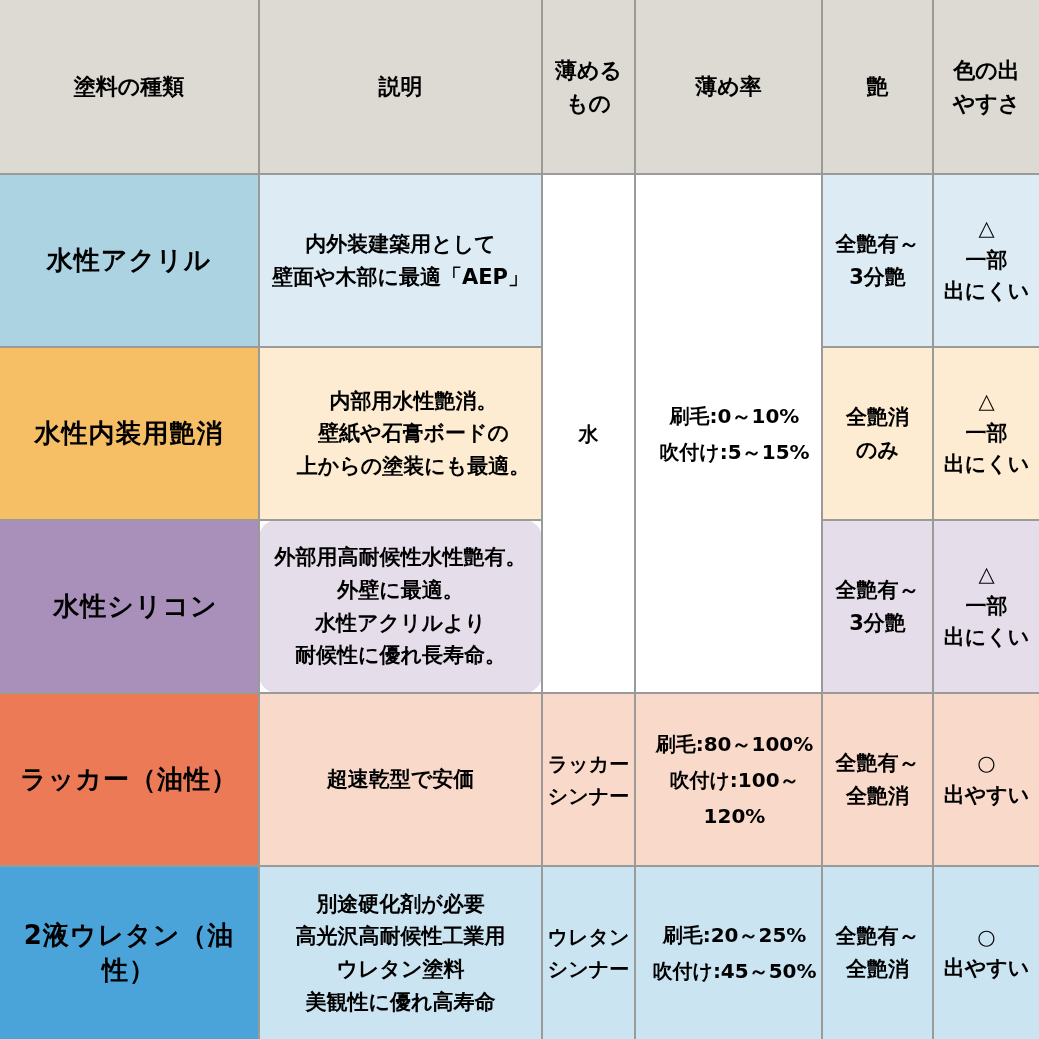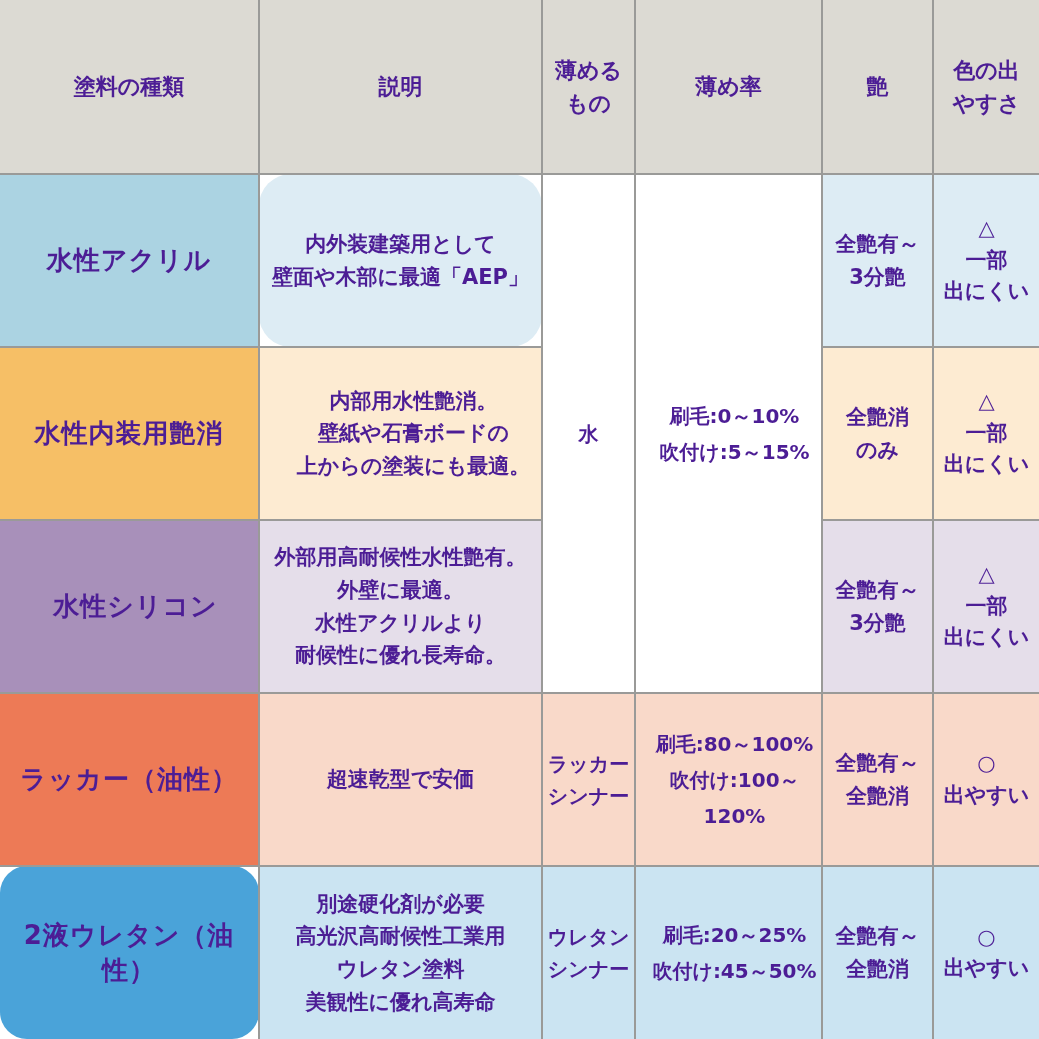--- a/index.html
+++ b/index.html
@@ -10,21 +10,21 @@
     background: #ffffff;
   }
   table.paint-table {
     border-collapse: collapse;
     table-layout: fixed;
     width: 1039px;
     height: 1039px;
     border: 2px hidden;
     font-family: "DejaVu Sans", "Liberation Sans", sans-serif;
     font-weight: bold;
-    color: #4c1d95;
+    color: #000000;
   }
   .paint-table th,
   .paint-table td {
     border: 2px solid #9a9a98;
     text-align: center;
     vertical-align: middle;
     white-space: pre-line;
     padding: 0 3px;
     overflow: hidden;
   }
@@ -62,21 +62,21 @@
 もの</th>
       <th style="background-color: rgb(220, 218, 211);">薄め率</th>
       <th style="background-color: rgb(220, 218, 211);">艶</th>
       <th style="background-color: rgb(220, 218, 211); text-align: center;">色の出
 やすさ</th>
     </tr>
   </thead>
   <tbody>
     <tr>
       <td class="name-cell" style="background-color: rgb(171, 211, 226);">水性アクリル</td>
-      <td class="desc-cell" style="background-color: rgb(221, 236, 244); border-radius: 32px;">内外装建築用として
+      <td class="desc-cell" style="background-color: rgb(221, 236, 244);">内外装建築用として
 壁面や木部に最適「AEP」</td>
       <td class="thin-cell" rowspan="3" style="background-color: rgb(255, 255, 255);">水</td>
       <td class="ratio-cell" rowspan="3" style="background-color: rgb(255, 255, 255);">刷毛:0～10%
 吹付け:5～15%</td>
       <td class="gloss-cell" style="background-color: rgb(221, 236, 244);">全艶有～
 3分艶</td>
       <td class="ease-cell" style="background-color: rgb(221, 236, 244);">△
 一部
 出にくい</td>
     </tr>
@@ -86,21 +86,21 @@
 壁紙や石膏ボードの
 上からの塗装にも最適。</td>
       <td class="gloss-cell" style="background-color: rgb(253, 235, 210);">全艶消
 のみ</td>
       <td class="ease-cell" style="background-color: rgb(253, 235, 210);">△
 一部
 出にくい</td>
     </tr>
     <tr>
       <td class="name-cell" style="background-color: rgb(168, 144, 186); padding-left: 16px;">水性シリコン</td>
-      <td class="desc-cell" style="background-color: rgb(229, 222, 234);">外部用高耐候性水性艶有。
+      <td class="desc-cell" style="background-color: rgb(229, 222, 234); border-radius: 18px;">外部用高耐候性水性艶有。
 外壁に最適。
 水性アクリルより
 耐候性に優れ長寿命。</td>
       <td class="gloss-cell" style="background-color: rgb(229, 222, 234);">全艶有～
 3分艶</td>
       <td class="ease-cell" style="background-color: rgb(229, 222, 234);">△
 一部
 出にくい</td>
     </tr>
     <tr>
@@ -109,21 +109,21 @@
       <td class="thin-cell" style="background-color: rgb(249, 217, 201);">ラッカー
 シンナー</td>
       <td class="ratio-cell" style="background-color: rgb(249, 217, 201);">刷毛:80～100%
 吹付け:100～120%</td>
       <td class="gloss-cell" style="background-color: rgb(249, 217, 201);">全艶有～
 全艶消</td>
       <td class="ease-cell" style="background-color: rgb(249, 217, 201);">○
 出やすい</td>
     </tr>
     <tr>
-      <td class="name-cell" style="background-color: rgb(74, 163, 217); border-radius: 27px;">2液ウレタン（油性）</td>
+      <td class="name-cell" style="background-color: rgb(74, 163, 217);">2液ウレタン（油性）</td>
       <td class="desc-cell" style="background-color: rgb(203, 228, 242);">別途硬化剤が必要
 高光沢高耐候性工業用
 ウレタン塗料
 美観性に優れ高寿命</td>
       <td class="thin-cell" style="background-color: rgb(203, 228, 242);">ウレタン
 シンナー</td>
       <td class="ratio-cell" style="background-color: rgb(203, 228, 242);">刷毛:20～25%
 吹付け:45～50%</td>
       <td class="gloss-cell" style="background-color: rgb(203, 228, 242);">全艶有～
 全艶消</td>

